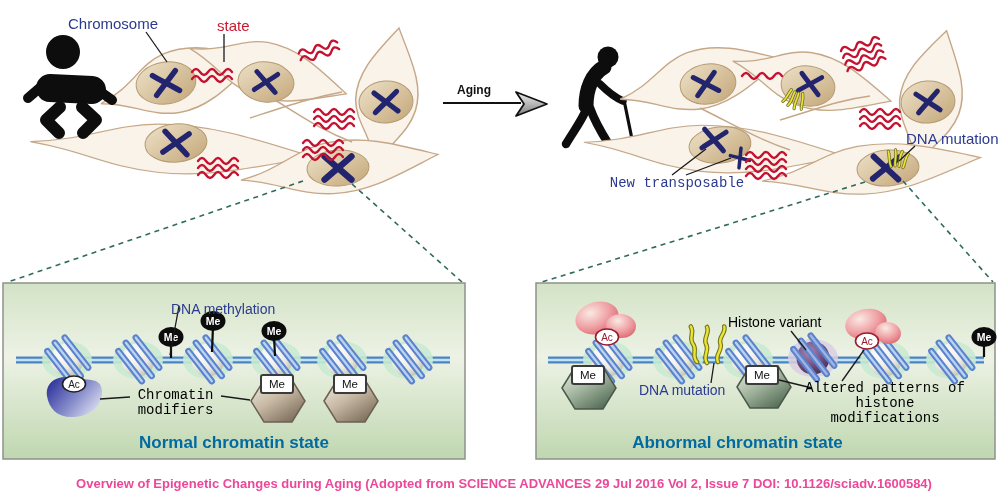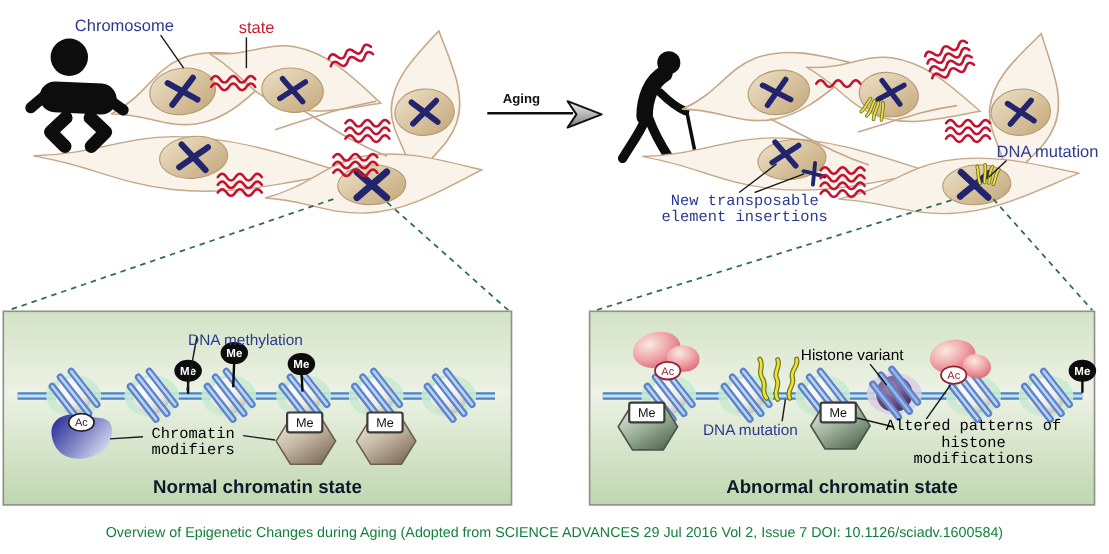--- a/index.html
+++ b/index.html
@@ -6,24 +6,24 @@
   #stage{position:relative;width:1008px;height:504px;background:#ffffff;overflow:hidden;
          font-family:"Liberation Sans", sans-serif;}
   #stage svg{position:absolute;left:0;top:0;}
   .lbl{position:absolute;white-space:nowrap;}
   .navy{color:#2b3a8f;}
   .red{color:#c81a2e;}
   .blk{color:#000000;}
   .s15{font-size:15px;}
   .s14{font-size:14px;}
   .ctr{text-align:center;white-space:normal;line-height:15px;font-family:Liberation Mono, monospace;}
-  .title{font-size:17px;font-weight:bold;color:#0f172a;text-align:center;}
+  .title{font-size:17px;font-weight:bold;color:#0369a1;text-align:center;}
   #aging-label{font-size:12px;font-weight:bold;color:#111;}
   #caption{position:absolute;left:0;top:476px;width:1008px;text-align:center;
-           font-size:13px;font-weight:normal;color:#15803d;}
+           font-size:13px;font-weight:bold;color:#ec4899;}
 </style>
 </head>
 <body>
 
 <div id="stage">
 
 <svg width="1008" height="504" viewBox="0 0 1008 504">
   <defs>
     <radialGradient id="sphereG" cx="35%" cy="30%" r="75%">
       <stop offset="0%" stop-color="#ffffff"></stop>
@@ -335,33 +335,32 @@
     </g>
   </g>
 </svg>
 
 <div class="lbl navy s15" style="left:68px;top:15px;">Chromosome</div>
 <div class="lbl red s15" style="left:217px;top:17px;">state</div>
 <div class="lbl" id="aging-label" style="left:457px;top:83px;">Aging</div>
 <div class="lbl navy s15" style="left:906px;top:130px;">DNA mutation</div>
 <div class="lbl navy s14 ctr" style="left:597px;top:176px;width:160px;">
   <div>New transposable</div>
-  <div>element insertions</div>
 </div>
 
 <div class="lbl navy s14" style="left:171px;top:301px;">DNA methylation</div>
 <div class="lbl blk s14 ctr" style="left:128px;top:388px;width:95px;">
   <div>Chromatin</div>
   <div>modifiers</div>
 </div>
 <div class="lbl title" style="left:3px;top:433px;width:462px;">Normal chromatin state</div>
 
 <div class="lbl blk s14" style="left:728px;top:314px;">Histone variant</div>
 <div class="lbl navy s14" style="left:639px;top:382px;">DNA mutation</div>
 <div class="lbl blk s14 ctr" style="left:805px;top:381px;width:160px;">
   <div>Altered patterns of</div>
   <div>histone modifications</div>
 </div>
-<div class="lbl title" style="left:536px;top:433px;width:459px;">Abnormal chromatin state</div>
+<div class="lbl title" style="left:508px;top:433px;width:459px;">Abnormal chromatin state</div>
 
 <div id="caption">Overview of Epigenetic Changes during Aging (Adopted from SCIENCE ADVANCES 29 Jul 2016 Vol 2, Issue 7 DOI: 10.1126/sciadv.1600584)</div>
 
 </div>
 
 </body></html>

